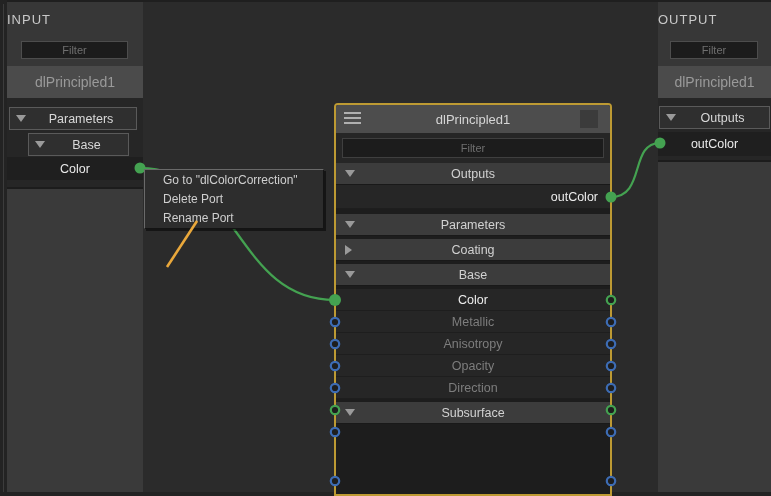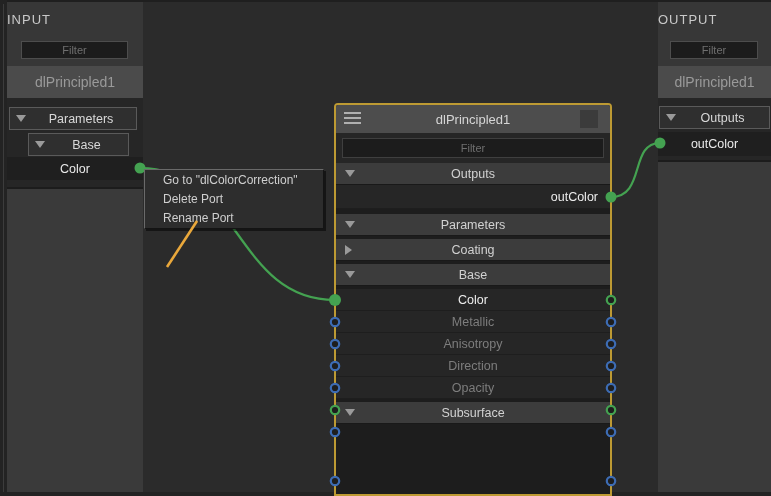--- a/index.html
+++ b/index.html
@@ -160,22 +160,22 @@
 
     <div class="sec-header">
       <span class="tri-down"></span>
       <span>Base</span>
     </div>
     <div class="sec-gap3"></div>
 
     <div class="node-row connected">Color</div>
     <div class="node-row">Metallic</div>
     <div class="node-row">Anisotropy</div>
+    <div class="node-row">Opacity</div>
     <div class="node-row">Direction</div>
-    <div class="node-row">Opacity</div>
     <div class="sec-gap3"></div>
 
     <div class="sec-header">
       <span class="tri-down"></span>
       <span>Subsurface</span>
     </div>
     <div class="sec-gap2"></div>
   </div>
 
   <div class="bottom-strip"></div>

